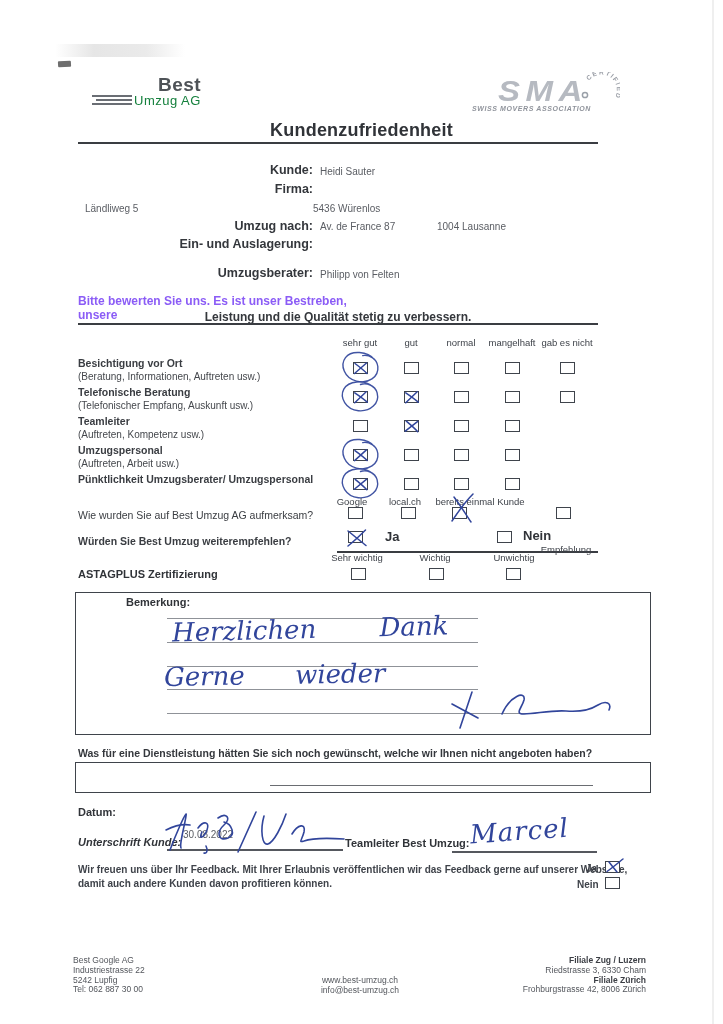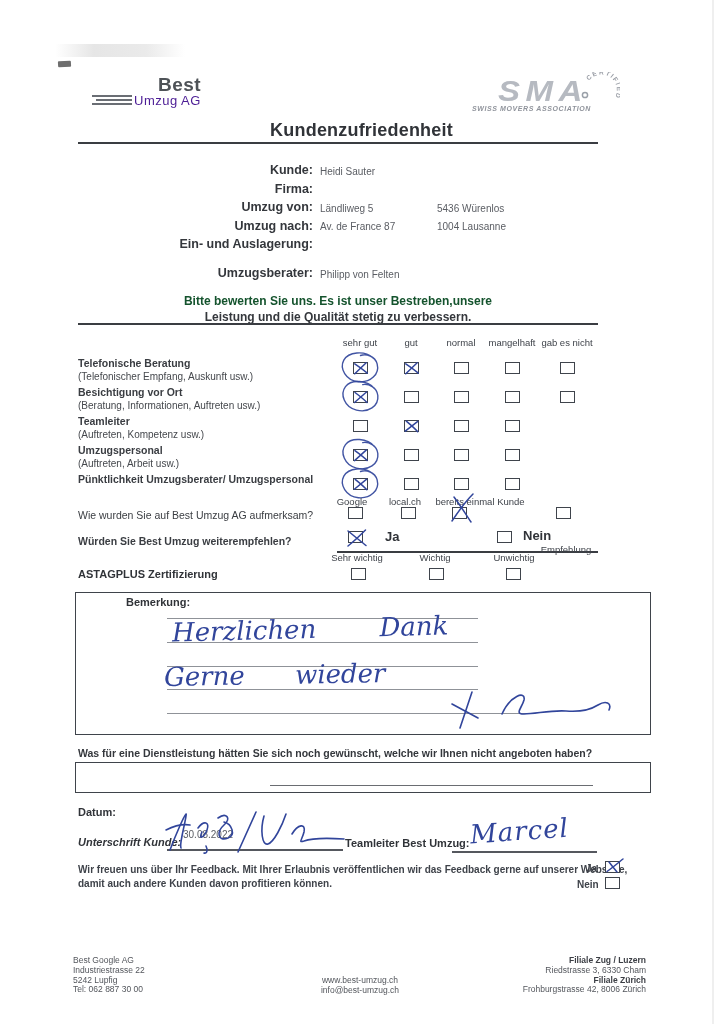--- a/index.html
+++ b/index.html
@@ -18,40 +18,40 @@
 
   
   .scan-band{position:absolute;left:55px;top:44px;width:130px;height:13px;
     background:linear-gradient(90deg,rgba(140,140,140,0) 0%,rgba(140,140,140,.22) 30%,rgba(140,140,140,.18) 70%,rgba(140,140,140,0) 100%);}
   .scan-dash{position:absolute;left:58px;top:61px;width:13px;height:6px;background:#4a4a4a;opacity:.8;transform:rotate(-3deg);border-radius:1px;}
   .scan-v{position:absolute;left:712px;top:0;width:2px;height:1024px;background:rgba(100,100,100,.10);}
 
   
   .logo-best{position:absolute;left:90px;top:74px;width:130px;height:42px;}
   .logo-best .l1{position:absolute;left:68px;top:0;font-size:19px;font-weight:bold;color:#4e5257;letter-spacing:.5px;}
-  .logo-best .l2{position:absolute;left:44px;top:19px;font-size:13px;color:#4c1d95;letter-spacing:.5px;}
+  .logo-best .l2{position:absolute;left:44px;top:19px;font-size:13px;color:#15803d;letter-spacing:.5px;}
   .speed{position:absolute;height:2px;background:#6a6e74;}
   .logo-sma{position:absolute;left:472px;top:78px;width:150px;height:42px;}
   .logo-sma .acr{position:absolute;left:26px;top:0;font-size:30px;line-height:26px;font-weight:bold;font-style:italic;
       color:#b6bac1;letter-spacing:5px;transform:scaleX(1.1);transform-origin:left;}
   .logo-sma .nm{position:absolute;left:0;top:27px;font-size:7px;font-weight:bold;font-style:italic;color:#8f939b;letter-spacing:.6px;white-space:nowrap;}
 
   .title{position:absolute;left:0;top:120px;width:723px;text-align:center;
          font-size:18px;font-weight:bold;color:#303338;letter-spacing:.2px;}
 
   
   .info{position:absolute;left:78px;top:163px;width:540px;}
   .info-row{display:grid;grid-template-columns:235px 124px auto;height:18.6px;}
   .ilabel{text-align:right;font-weight:bold;font-size:12.5px;color:#34373c;}
   .ival{padding-left:7px;padding-top:2.5px;font-size:10px;color:var(--light);}
   .ival2{padding-top:2.5px;font-size:10px;color:var(--light);}
 
   
-  .intro1{position:absolute;left:78px;top:294px;width:520px;display:flex;justify-content:center;
-          font-size:12px;font-weight:bold;color:#14532d;}
+  .intro1{position:absolute;left:78px;top:294px;width:520px;display:flex;justify-content:flex-end;
+          font-size:12px;font-weight:bold;color:#8b5cf6;flex-direction:column;}
   .intro2{position:absolute;left:78px;top:310px;width:520px;text-align:center;font-size:12px;font-weight:bold;color:#34373c;}
 
   
   .rt-head{position:absolute;left:78px;top:337px;width:518px;display:grid;
            grid-template-columns:256px 52px 50px 50px 52px 58px;}
   .rt-head span{text-align:center;font-size:9.5px;color:#3f434a;white-space:nowrap;}
   .rt-rows{position:absolute;left:78px;top:354px;width:518px;}
   .rrow{display:grid;grid-template-columns:256px 52px 50px 50px 52px 58px;height:29px;}
   .rlw{padding-top:3px;}
   .rl{display:block;font-size:10.5px;font-weight:600;color:#3a3d42;line-height:13px;white-space:nowrap;}
@@ -132,21 +132,20 @@
         <span class="ilabel">Kunde:</span>
         <span class="ival">Heidi Sauter</span>
         <span class="ival2"></span>
       </div>
       <div class="info-row">
         <span class="ilabel">Firma:</span>
         <span class="ival"></span>
         <span class="ival2"></span>
       </div>
       <div class="info-row">
-        <span class="ilabel">Umzug von:</span>
         <span class="ival">Ländliweg 5</span>
         <span class="ival2">5436 Würenlos</span>
       </div>
       <div class="info-row">
         <span class="ilabel">Umzug nach:</span>
         <span class="ival">Av. de France 87</span>
         <span class="ival2">1004 Lausanne</span>
       </div>
       <div class="info-row">
         <span class="ilabel">Ein- und Auslagerung:</span>
@@ -173,20 +172,49 @@
       <span></span>
       <span>sehr gut</span>
       <span>gut</span>
       <span>normal</span>
       <span>mangelhaft</span>
       <span>gab es nicht</span>
     </div>
   <div class="rt-rows" id="rate-rows">
       <div class="rrow">
         <div class="rlw">
+          <span class="rl">Besichtigung vor Ort</span>
+          <span class="rs">(Beratung, Informationen, Auftreten usw.)</span>
+        </div>
+        <div class="cbc">
+          <span class="cb">
+            <svg class="ring" style="transform:rotate(5deg)" viewBox="0 0 42 35">
+              <path d="M33.5,6.5 C26,-1.5 9.5,-1 4.5,7 C-0.5,15 5,27.5 17.5,29.5 C29.5,31.5 39.5,23.5 37.5,13 C35.8,5 27.5,2 21.5,3.5"></path>
+            </svg>
+            <svg class="mk" style="transform:rotate(0deg)">
+              <path d="M3,2.5 C7,5.5 11,8.5 15,12.5"></path>
+              <path d="M14.5,2 C10.5,5.5 6.5,9 2.5,12.5"></path>
+            </svg>
+          </span>
+        </div>
+        <div class="cbc">
+          <span class="cb"></span>
+        </div>
+        <div class="cbc">
+          <span class="cb"></span>
+        </div>
+        <div class="cbc">
+          <span class="cb"></span>
+        </div>
+        <div class="cbc">
+          <span class="cb"></span>
+        </div>
+      </div>
+      <div class="rrow">
+        <div class="rlw">
           <span class="rl">Telefonische Beratung</span>
           <span class="rs">(Telefonischer Empfang, Auskunft usw.)</span>
         </div>
         <div class="cbc">
           <span class="cb">
             <svg class="ring" style="transform:rotate(-4deg)" viewBox="0 0 42 35">
               <path d="M33.5,6.5 C26,-1.5 9.5,-1 4.5,7 C-0.5,15 5,27.5 17.5,29.5 C29.5,31.5 39.5,23.5 37.5,13 C35.8,5 27.5,2 21.5,3.5"></path>
             </svg>
             <svg class="mk" style="transform:rotate(-3deg)">
               <path d="M3,2.5 C7,5.5 11,8.5 15,12.5"></path>
@@ -194,49 +222,20 @@
             </svg>
           </span>
         </div>
         <div class="cbc">
           <span class="cb">
             <svg class="mk" style="transform:rotate(-3deg)">
               <path d="M3,2.5 C7,5.5 11,8.5 15,12.5"></path>
               <path d="M14.5,2 C10.5,5.5 6.5,9 2.5,12.5"></path>
             </svg>
           </span>
-        </div>
-        <div class="cbc">
-          <span class="cb"></span>
-        </div>
-        <div class="cbc">
-          <span class="cb"></span>
-        </div>
-        <div class="cbc">
-          <span class="cb"></span>
-        </div>
-      </div>
-      <div class="rrow">
-        <div class="rlw">
-          <span class="rl">Besichtigung vor Ort</span>
-          <span class="rs">(Beratung, Informationen, Auftreten usw.)</span>
-        </div>
-        <div class="cbc">
-          <span class="cb">
-            <svg class="ring" style="transform:rotate(5deg)" viewBox="0 0 42 35">
-              <path d="M33.5,6.5 C26,-1.5 9.5,-1 4.5,7 C-0.5,15 5,27.5 17.5,29.5 C29.5,31.5 39.5,23.5 37.5,13 C35.8,5 27.5,2 21.5,3.5"></path>
-            </svg>
-            <svg class="mk" style="transform:rotate(0deg)">
-              <path d="M3,2.5 C7,5.5 11,8.5 15,12.5"></path>
-              <path d="M14.5,2 C10.5,5.5 6.5,9 2.5,12.5"></path>
-            </svg>
-          </span>
-        </div>
-        <div class="cbc">
-          <span class="cb"></span>
         </div>
         <div class="cbc">
           <span class="cb"></span>
         </div>
         <div class="cbc">
           <span class="cb"></span>
         </div>
         <div class="cbc">
           <span class="cb"></span>
         </div>

